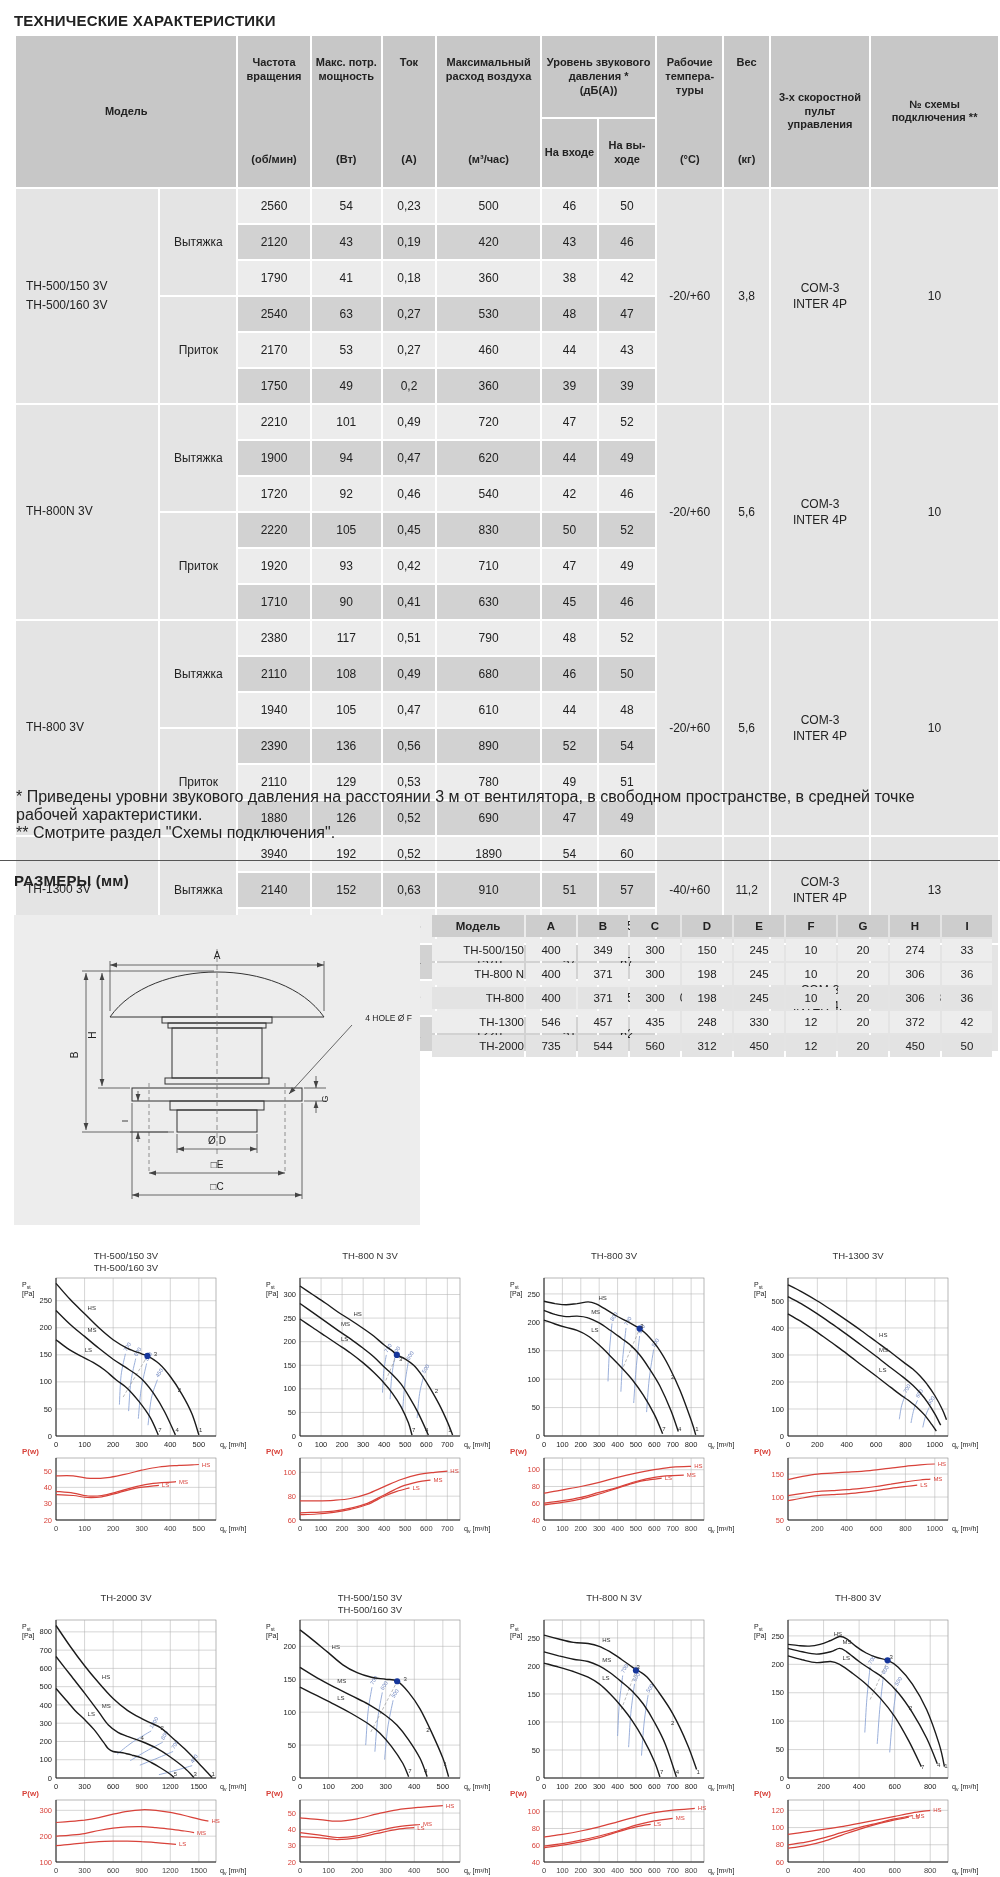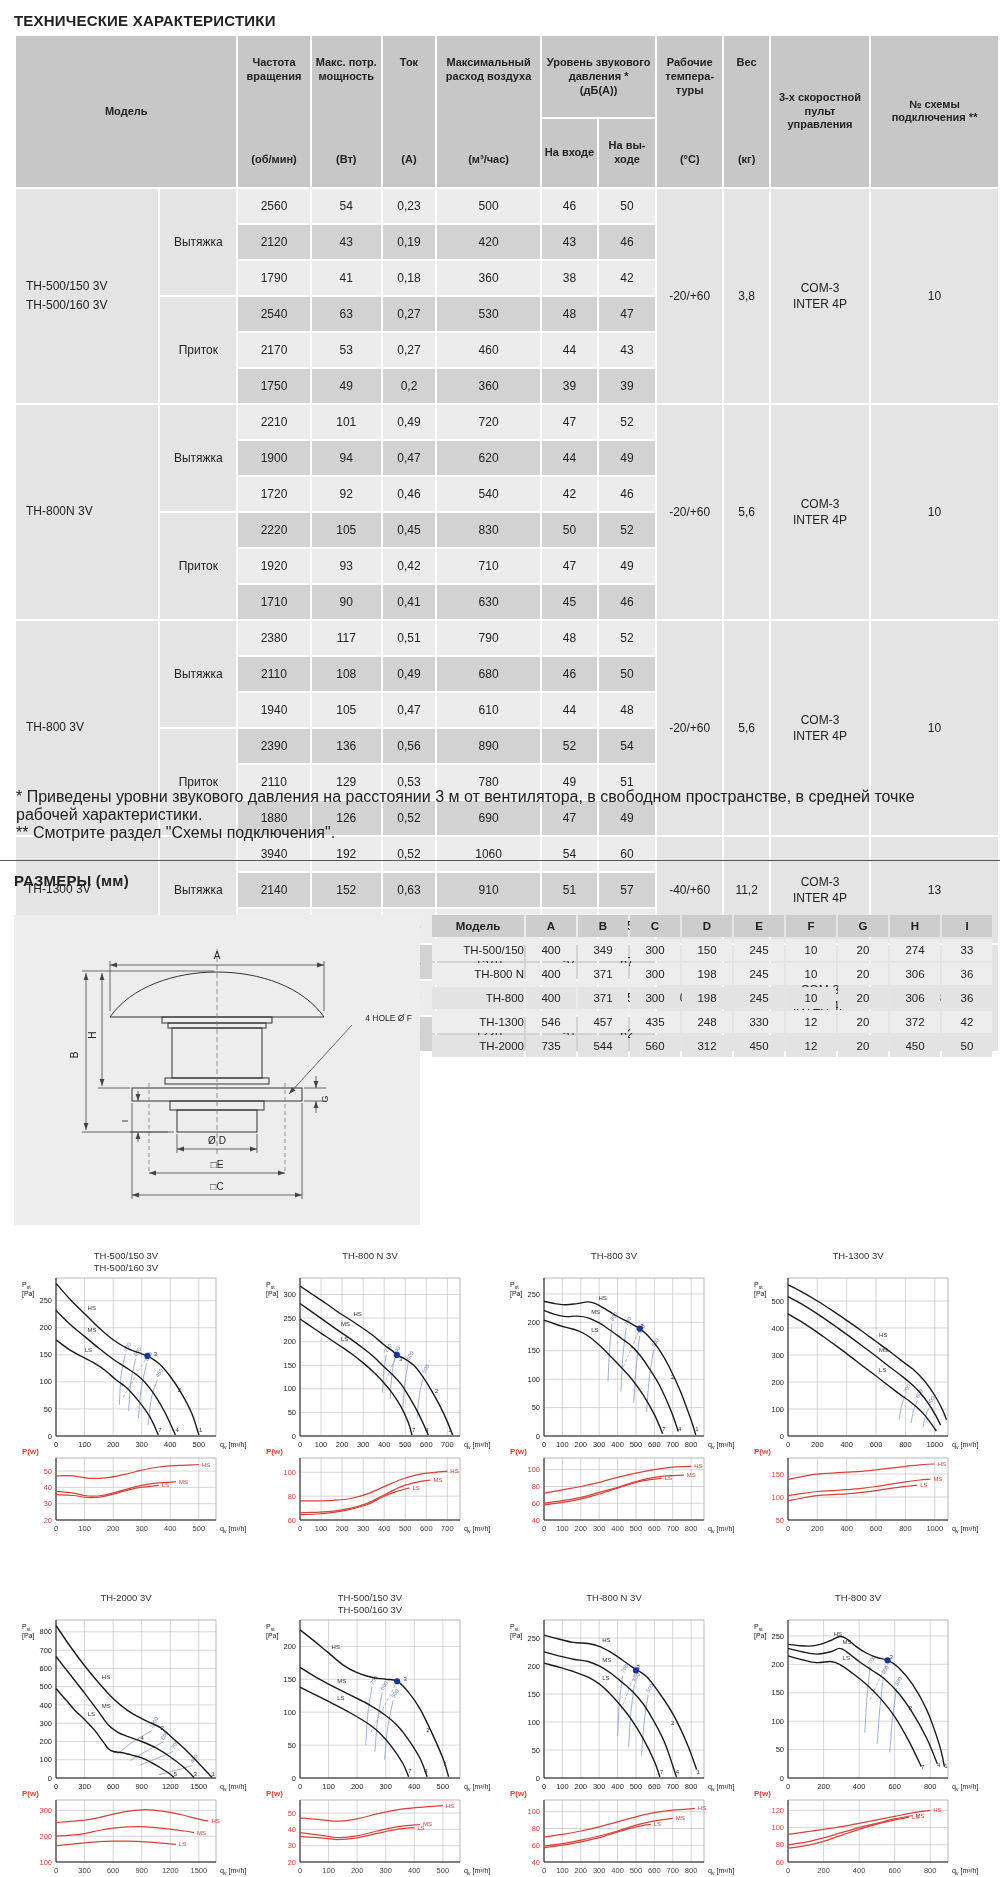--- a/index.html
+++ b/index.html
@@ -267,21 +267,21 @@
           <td class="dk">690</td>
           <td class="dk">47</td>
           <td class="dk">49</td>
         </tr>
         <tr>
           <td rowspan="3" class="side model">TH-1300 3V</td>
           <td rowspan="3" class="side">Вытяжка</td>
           <td class="lt">3940</td>
           <td class="lt">192</td>
           <td class="lt">0,52</td>
-          <td class="lt">1060</td>
+          <td class="lt">1890</td>
           <td class="lt">54</td>
           <td class="lt">60</td>
           <td rowspan="3" class="side pre">-40/+60</td>
           <td rowspan="3" class="side pre">11,2</td>
           <td rowspan="3" class="side pre">COM-3
 INTER 4P</td>
           <td rowspan="3" class="side pre">13</td>
         </tr>
         <tr>
           <td class="dk">2140</td>

